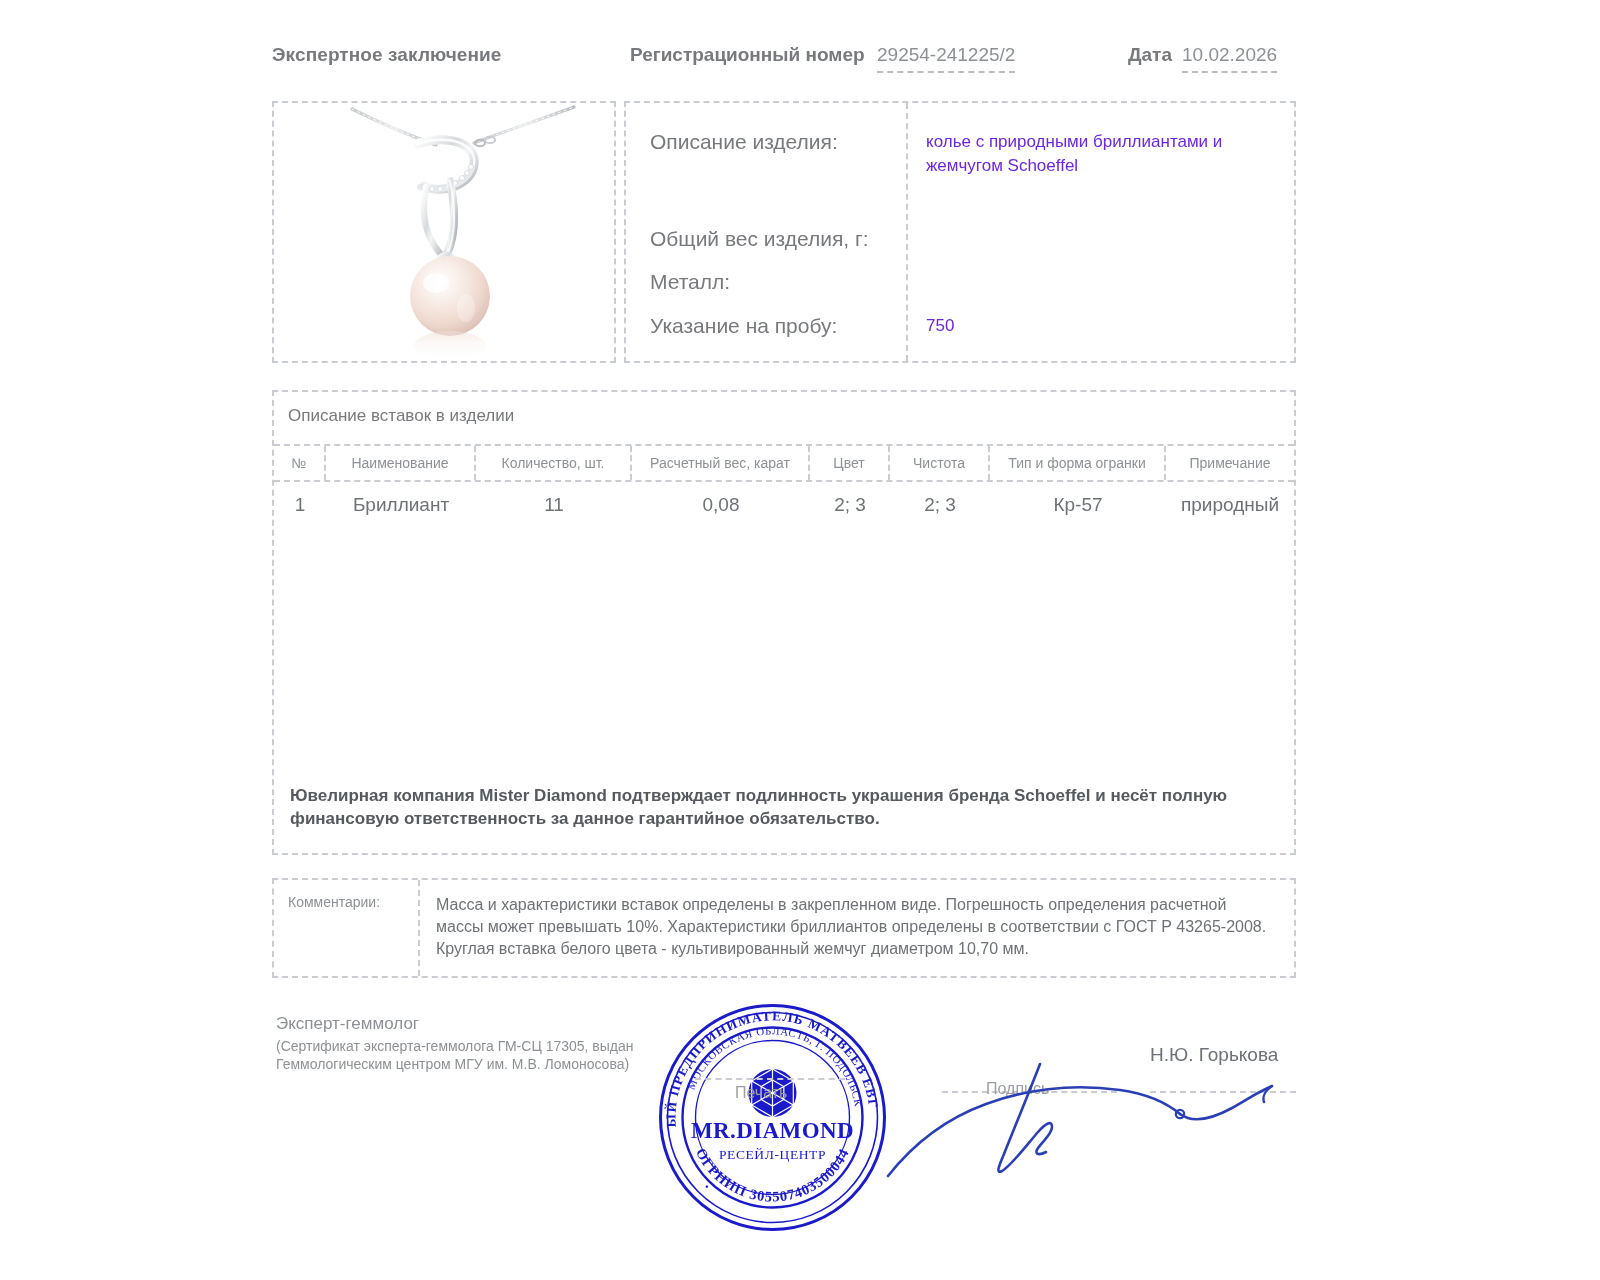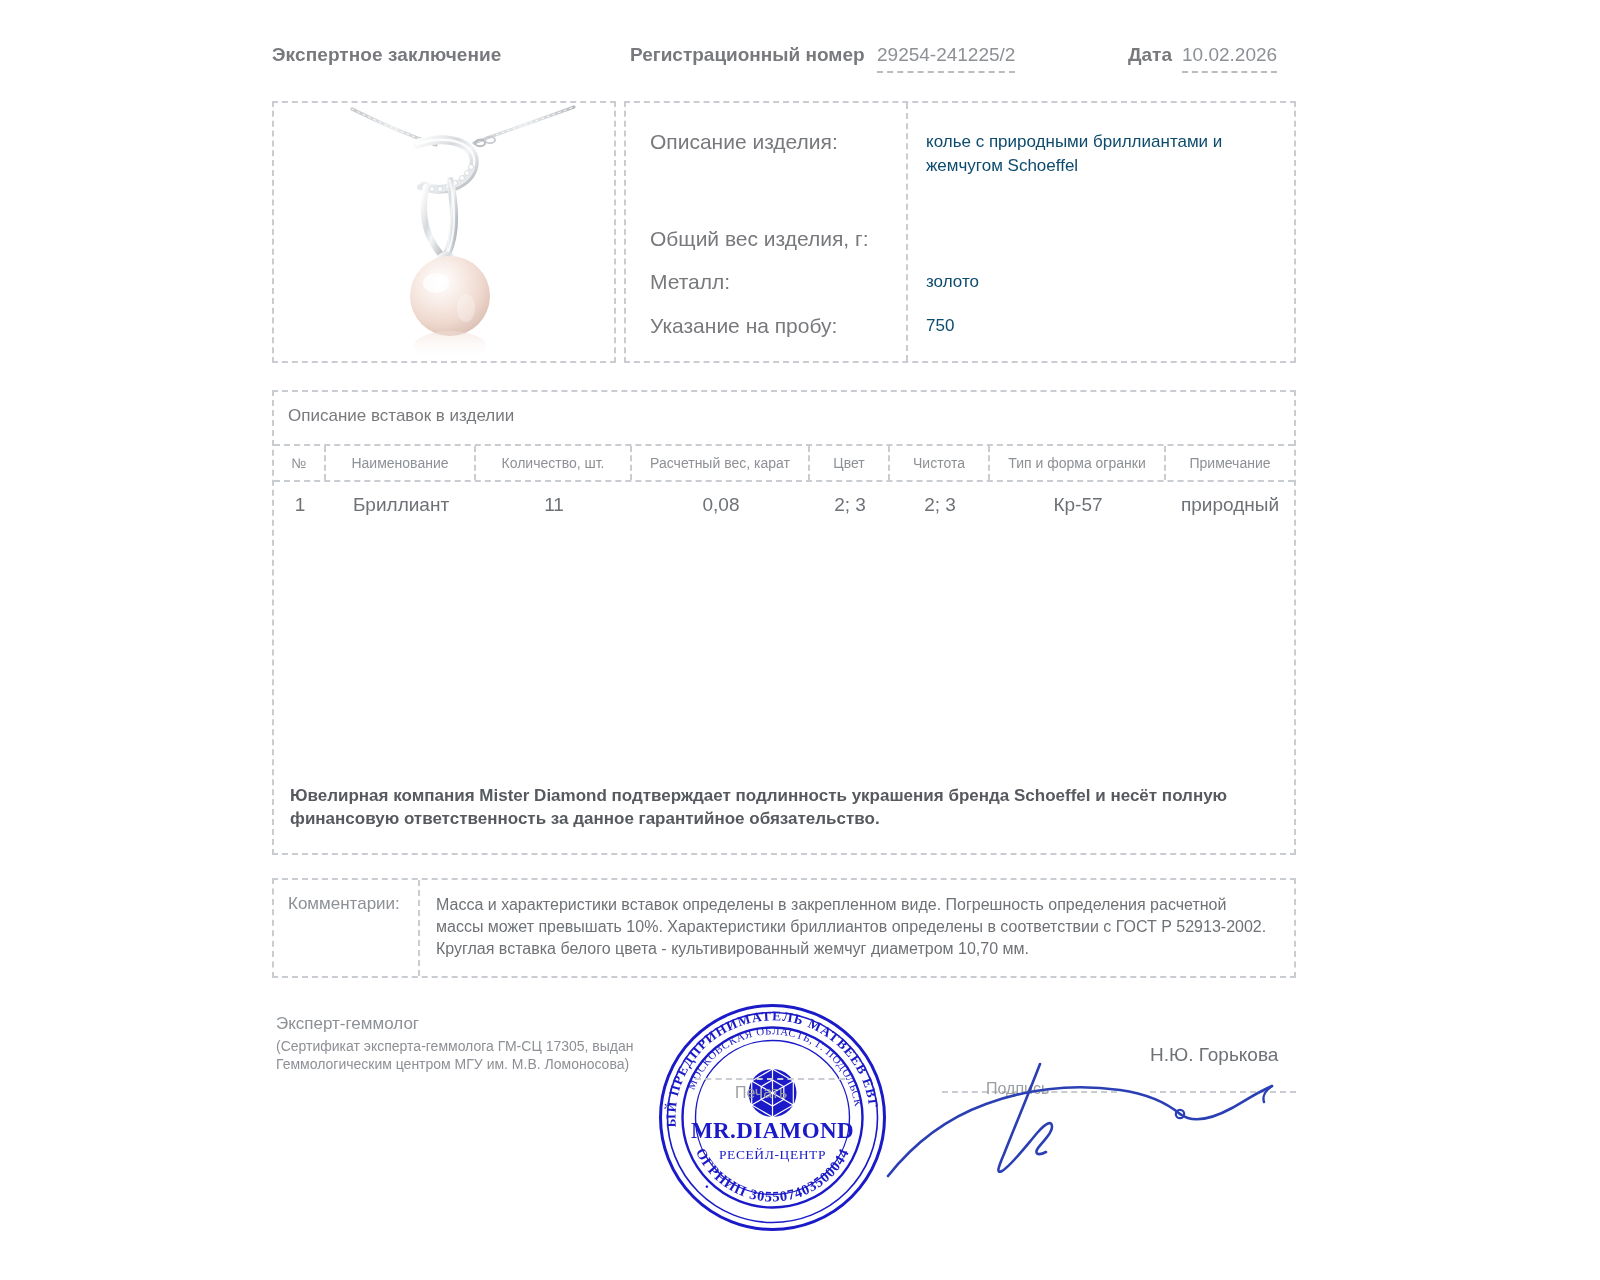--- a/index.html
+++ b/index.html
@@ -113,21 +113,21 @@
     position: absolute;
     left: 24px;
     font-size: 21px;
     color: #77797c;
     white-space: nowrap;
   }
   .prop-value {
     position: absolute;
     left: 300px;
     font-size: 17px;
-    color: #0c4a6e;
+    color: #6d28d9;
     width: 360px;
     line-height: 24px;
   }
   .r1 { top: 27px; }
   .r2 { top: 124px; }
   .r3 { top: 167px; }
   .r4 { top: 211px; }
 
   
   .inserts-box {
@@ -212,21 +212,21 @@
     position: absolute;
     left: 144px;
     top: 0;
     height: 100%;
     border-left: 2px dashed #c9ccd0;
   }
   .comments-label {
     position: absolute;
     left: 14px;
     top: 14px;
-    font-size: 17px;
+    font-size: 14px;
     color: #8d9094;
     white-space: nowrap;
   }
   .comments-text {
     position: absolute;
     left: 162px;
     top: 14px;
     width: 840px;
     font-size: 16px;
     color: #6e7276;
@@ -374,21 +374,20 @@
 
   <div class="props-box">
     <div class="props-divider"></div>
 
     <div class="prop-label r1">Описание изделия:</div>
     <div class="prop-value r1">колье с природными бриллиантами и жемчугом Schoeffel</div>
 
     <div class="prop-label r2">Общий вес изделия, г:</div>
 
     <div class="prop-label r3">Металл:</div>
-    <div class="prop-value r3">золото</div>
 
     <div class="prop-label r4">Указание на пробу:</div>
     <div class="prop-value r4">750</div>
   </div>
 
   <div class="inserts-box">
     <div class="inserts-title">Описание вставок в изделии</div>
 
     <div class="thead">
       <div class="th" style="left:0px;width:52px;">№</div>
@@ -411,21 +410,21 @@
       <div class="tcell" style="left:716px;width:176px;">Кр-57</div>
       <div class="tcell" style="left:892px;width:128px;">природный</div>
     </div>
 
     <div class="statement">Ювелирная компания Mister Diamond подтверждает подлинность украшения бренда Schoeffel и несёт полную финансовую ответственность за данное гарантийное обязательство.</div>
   </div>
 
   <div class="comments-box">
     <div class="comments-divider"></div>
     <div class="comments-label">Комментарии:</div>
-    <div class="comments-text">Масса и характеристики вставок определены в закрепленном виде. Погрешность определения расчетной массы может превышать 10%. Характеристики бриллиантов определены в соответствии с ГОСТ Р 52913-2002. Круглая вставка белого цвета - культивированный жемчуг диаметром 10,70 мм.</div>
+    <div class="comments-text">Масса и характеристики вставок определены в закрепленном виде. Погрешность определения расчетной массы может превышать 10%. Характеристики бриллиантов определены в соответствии с ГОСТ Р 43265-2008. Круглая вставка белого цвета - культивированный жемчуг диаметром 10,70 мм.</div>
   </div>
 
   <div class="expert-title">Эксперт-геммолог</div>
   <div class="expert-cert">(Сертификат эксперта-геммолога ГМ-СЦ 17305, выдан Геммологическим центром МГУ им. М.В. Ломоносова)</div>
 
   <div class="sign-line"></div>
   <div class="sign-label">Подпись</div>
   <div class="name-line"></div>
   <div class="name-text">Н.Ю. Горькова</div>
 

